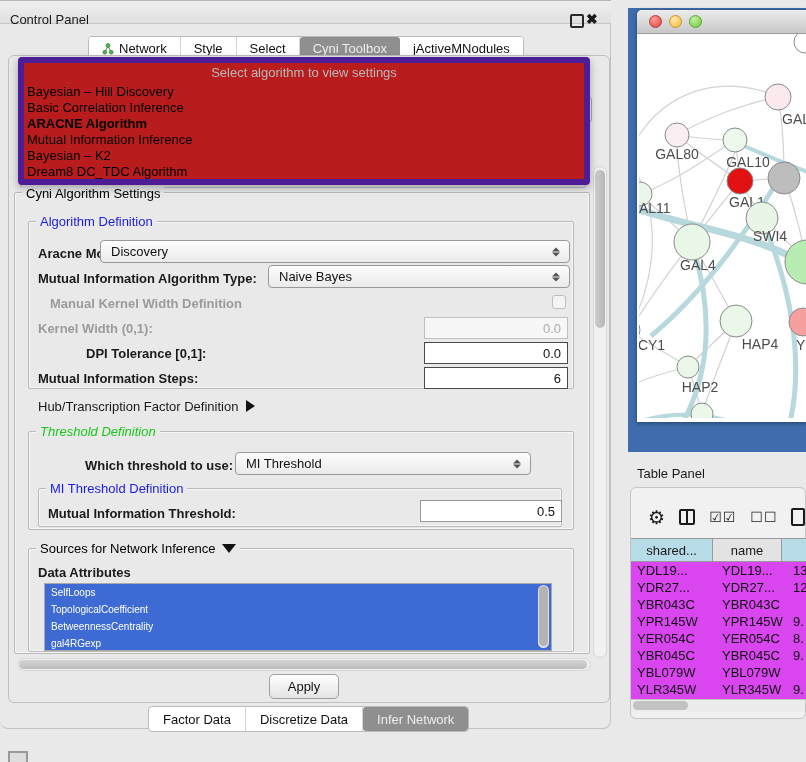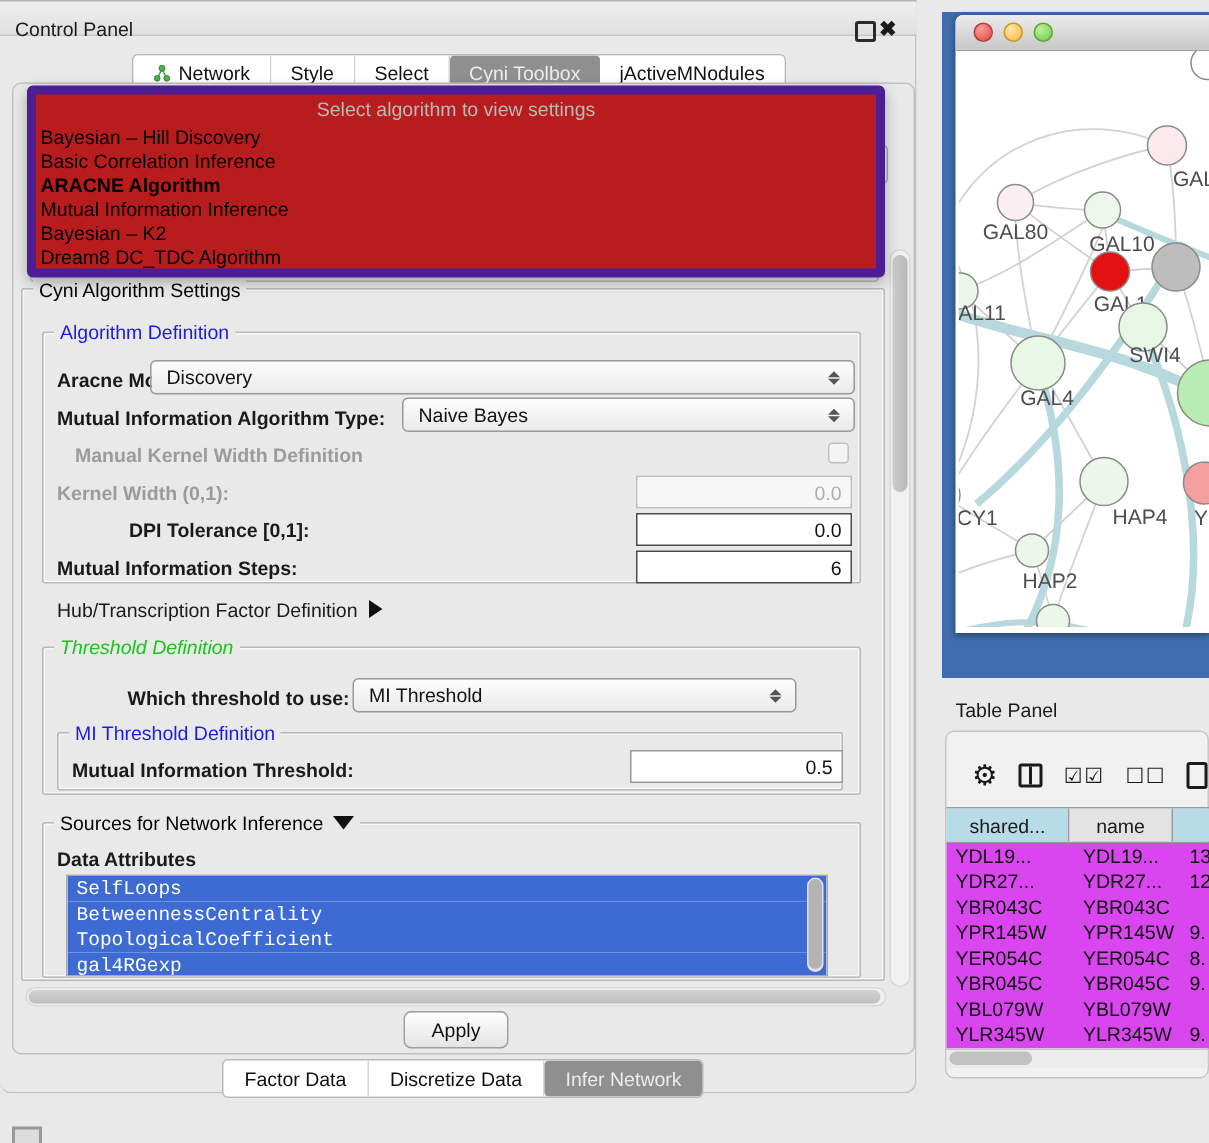--- a/index.html
+++ b/index.html
@@ -45,21 +45,21 @@
   .combo .arrows i.up{border-bottom:4px solid #555;}
   .combo .arrows i.dn{border-top:4px solid #555;}
   .field{position:absolute;background:#fff;border:1.5px solid #4a4a4a;box-sizing:border-box;font-size:13px;color:#111;display:flex;align-items:center;justify-content:flex-end;padding-right:6px;}
   .field.dis{border:1px solid #c0c0c0;background:#f7f7f7;color:#adadad;}
   .field.mid{border:1px solid #999;}
   .checkbox{position:absolute;width:14px;height:14px;border:1px solid #c0c0c0;border-radius:3px;background:#f4f4f4;box-sizing:border-box;}
   .tri-right{display:inline-block;width:0;height:0;border-top:6px solid transparent;border-bottom:6px solid transparent;border-left:9px solid #111;margin-left:8px;vertical-align:-1px;}
   .tri-down{display:inline-block;width:0;height:0;border-left:7px solid transparent;border-right:7px solid transparent;border-top:9px solid #111;margin-left:6px;vertical-align:0px;}
   
   .attr-list{left:44px;top:583px;width:508px;height:68px;background:#fff;border:1px solid #a9a9a9;box-sizing:border-box;overflow:hidden;}
-  .attr-item{height:17px;line-height:17px;font-size:13px;padding-left:6px;background:#3e6bd3;color:#fff;white-space:nowrap;font-family:Liberation Mono, monospace;}
+  .attr-item{height:17px;line-height:17px;font-size:10px;padding-left:6px;background:#3e6bd3;color:#fff;white-space:nowrap;}
   .list-vscroll{left:538px;top:585px;width:11px;height:63px;background:#e2e2e2;border-radius:6px;}
   .list-vthumb{left:539px;top:586px;width:9px;height:60px;background:#b3b3b3;border-radius:5px;}
   
   .vscroll{left:593px;top:166px;width:14px;height:492px;background:#f1f1f1;border:1px solid #d8d8d8;border-radius:8px;box-sizing:border-box;}
   .vthumb{left:595px;top:170px;width:10px;height:158px;background:linear-gradient(90deg,#cdcdcd,#b6b6b6);border-radius:5px;}
   .hscroll{left:17px;top:658px;width:574px;height:13px;background:#efefef;border:1px solid #d8d8d8;border-radius:7px;box-sizing:border-box;}
   .hthumb{left:19px;top:660px;width:568px;height:9px;background:linear-gradient(#d4d4d4,#bdbdbd);border-radius:5px;}
   
   .apply{left:269px;top:674px;width:68px;height:23px;background:linear-gradient(#fefefe,#e4e4e4);border:1px solid #9f9f9f;border-radius:5px;font-size:13px;color:#111;display:flex;align-items:center;justify-content:center;}
   .btabs{left:148px;top:706px;height:24px;background:#fff;border:1px solid #b9b9b9;border-radius:4px;display:flex;overflow:hidden;}
@@ -214,22 +214,22 @@
   <div class="lbl" style="left:48px;top:506px;">Mutual Information Threshold:</div>
   <div class="field mid" style="left:420px;top:500px;width:142px;height:22px;">0.5</div>
 
   <div class="abs gbox" style="left:28px;top:548px;width:546px;height:104px;"></div>
   <div class="legend" style="left:36px;top:541px;">
     <span>Sources for Network Inference</span><span class="tri-down"></span>
   </div>
   <div class="lbl" style="left:38px;top:565px;">Data Attributes</div>
   <div class="abs attr-list" id="attr-list">
       <div class="attr-item">SelfLoops</div>
+      <div class="attr-item">TopologicalCoefficient</div>
       <div class="attr-item">BetweennessCentrality</div>
-      <div class="attr-item">TopologicalCoefficient</div>
       <div class="attr-item">gal4RGexp</div>
     </div>
   <div class="abs list-vscroll"></div>
   <div class="abs list-vthumb"></div>
 
   <div class="abs vscroll"></div>
   <div class="abs vthumb"></div>
   <div class="abs hscroll"></div>
   <div class="abs hthumb"></div>
 

